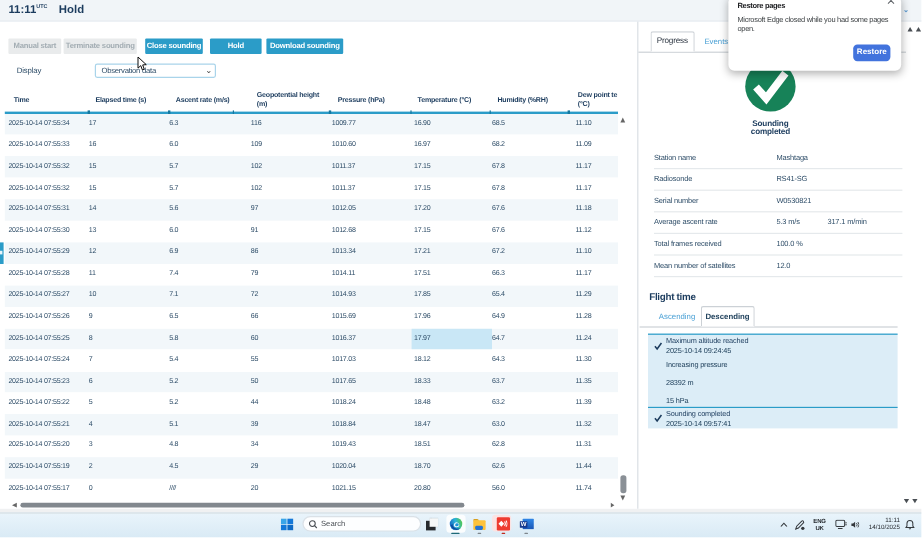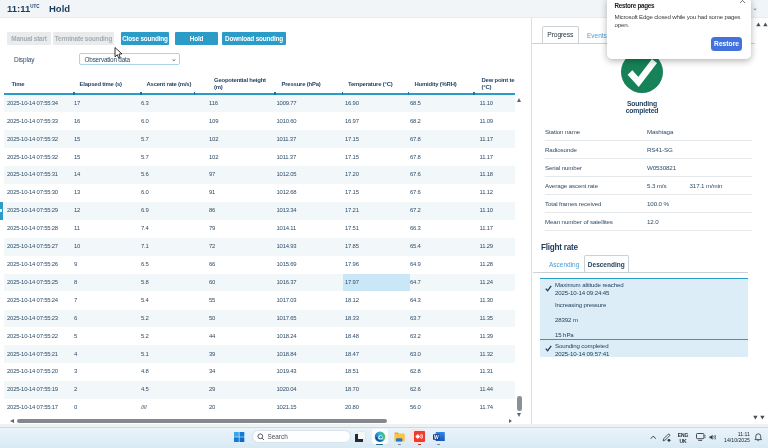--- a/index.html
+++ b/index.html
@@ -306,21 +306,21 @@
 <span class="inforow" style="top:181.5px">Average ascent rate<span style="position:absolute;left:102px">5.3 m/s</span><span style="position:absolute;left:144.5px">317.1 m/min</span></span>
 <span class="inforow" style="top:199.5px">Total frames received<span style="position:absolute;left:102px">100.0 %</span></span>
 <span class="inforow" style="top:217.5px">Mean number of satellites<span style="position:absolute;left:102px">12.0</span></span>
 <div class="infoline" style="top:140.4px"></div>
 <div class="infoline" style="top:158.4px"></div>
 <div class="infoline" style="top:176.4px"></div>
 <div class="infoline" style="top:194.4px"></div>
 <div class="infoline" style="top:212.4px"></div>
 <div class="infoline" style="top:229.9px"></div>
 
-<div class="fphead">Flight rate</div>
+<div class="fphead">Flight time</div>
 <span class="asc">Ascending</span>
 <div class="tabline2"></div>
 <div class="tab2">Descending</div>
 
 <div class="fpitem" style="top:277.8px;height:61.3px">
 <svg style="position:absolute;left:5px;top:6px" width="7" height="7" viewBox="0 0 7 7">
       <path d="M0.8 3.6 L2.6 5.8 L6.2 0.8" stroke="#1c3c5e" stroke-width="1.3" fill="none"></path>
     </svg>
 <span style="top:2.2px;color:#1c3c5e">Maximum altitude reached</span>
 <span style="top:9.8px">2025-10-14 09:24:45</span>

